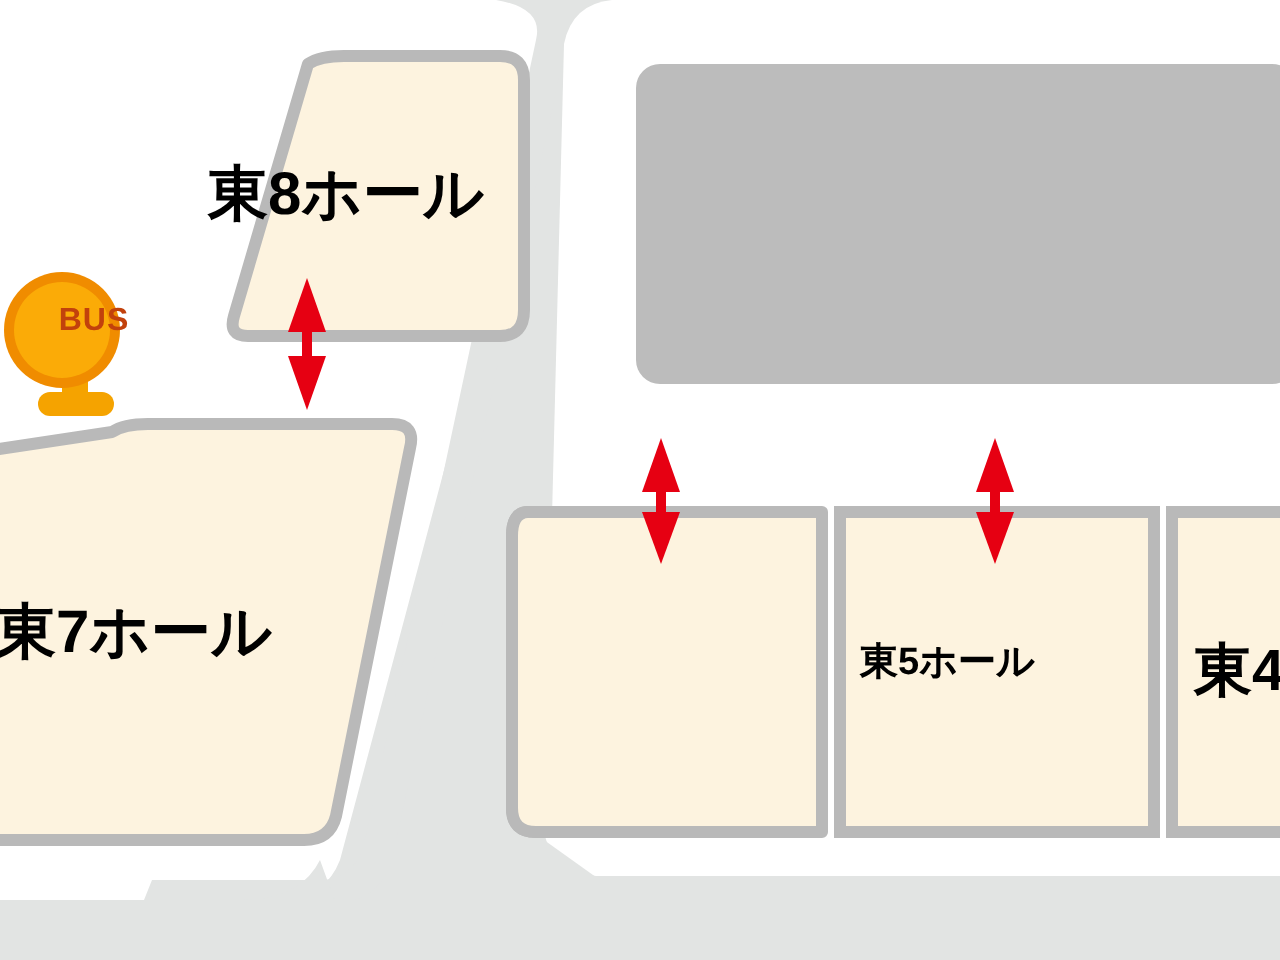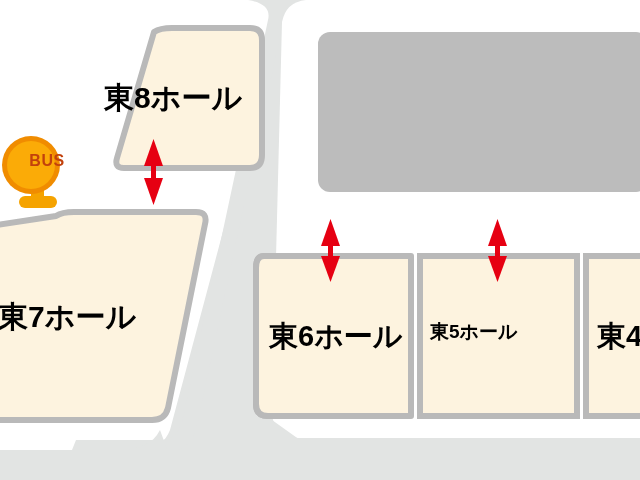--- a/index.html
+++ b/index.html
@@ -209,21 +209,20 @@
 
       <circle cx="31" cy="165" r="24" fill="#fbab07"></circle>
     </g>
 
   </svg>
 
   <div class="hall-label" id="label-east8">東8ホール</div>
 
   <div class="hall-label" id="label-east7">東7ホール</div>
 
-  <div class="hall-label" id="label-east6">東6ホール</div>
 
   <div class="hall-label" id="label-east5">東5ホール</div>
 
   <div class="hall-label" id="label-east4">東4</div>
 
   <div id="bus-stop-marker">
     <div id="bus-stop-label">BUS</div>
   </div>
 
 </div>

